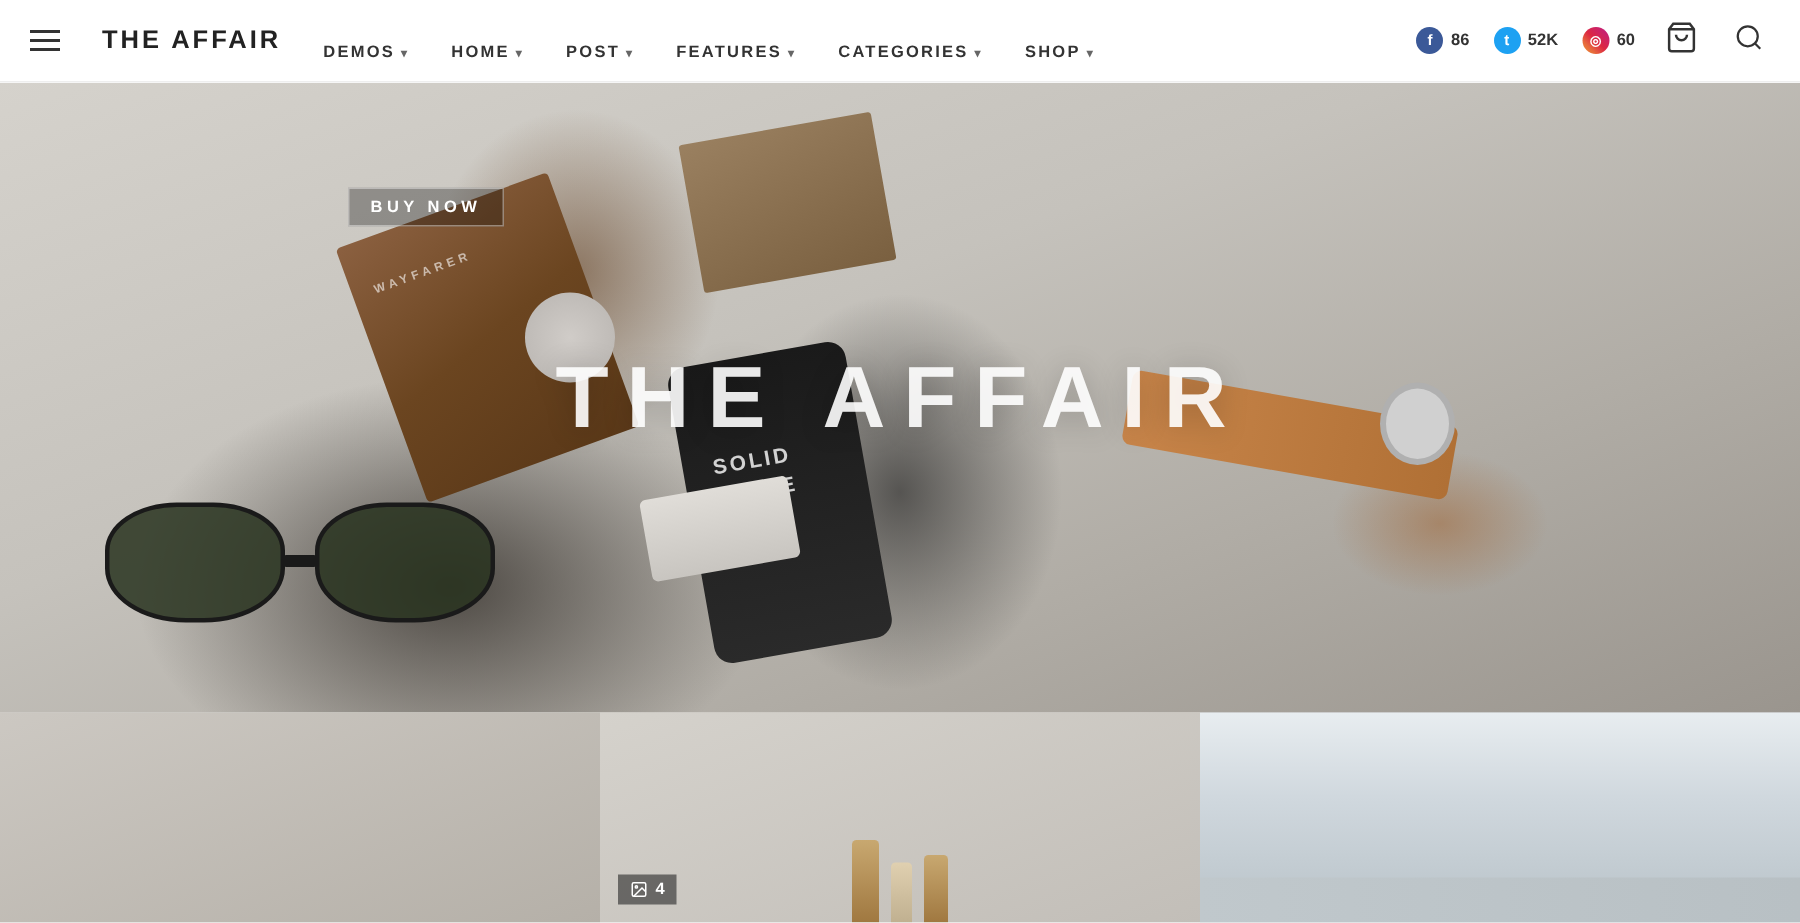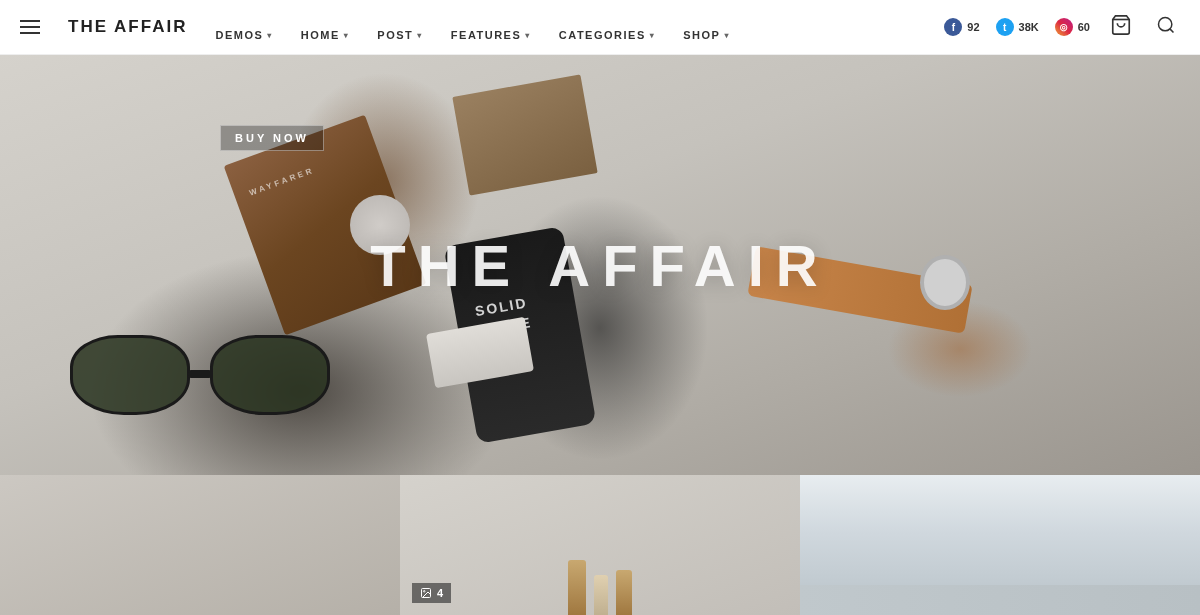--- a/index.html
+++ b/index.html
@@ -260,21 +260,21 @@
       left: 350px;
       width: 60px;
       height: 60px;
       background: radial-gradient(circle, #d0ccc8 0%, #b8b4b0 100%);
       border-radius: 50%;
     }
 
     .hero-buy-now {
       position: absolute;
       top: 70px;
-      left: 220px;
+      left: 232px;
       font-size: 11px;
       font-weight: 700;
       letter-spacing: 3px;
       color: #fff;
       text-transform: uppercase;
       cursor: pointer;
       background: rgba(0,0,0,0.3);
       padding: 6px 14px;
       border: 1px solid rgba(255,255,255,0.4);
     }
@@ -399,25 +399,25 @@
       <div class="nav-item">
         <span>SHOP</span>
         <span class="chevron">▾</span>
       </div>
     </nav>
   </div>
 
   <div class="header-right">
     <div class="social-item">
       <div class="social-icon fb-icon">f</div>
-      <span>92</span>
+      <span>86</span>
     </div>
     <div class="social-item">
       <div class="social-icon tw-icon">t</div>
-      <span>38K</span>
+      <span>52K</span>
     </div>
     <div class="social-item">
       <div class="social-icon ig-icon">◎</div>
       <span>60</span>
     </div>
     <div class="cart-btn">
       <svg width="22" height="22" viewBox="0 0 24 24" fill="none" stroke="#333" stroke-width="1.8">
         <path d="M6 2L3 6v14a2 2 0 002 2h14a2 2 0 002-2V6l-3-4z"></path>
         <line x1="3" y1="6" x2="21" y2="6"></line>
         <path d="M16 10a4 4 0 01-8 0"></path>

